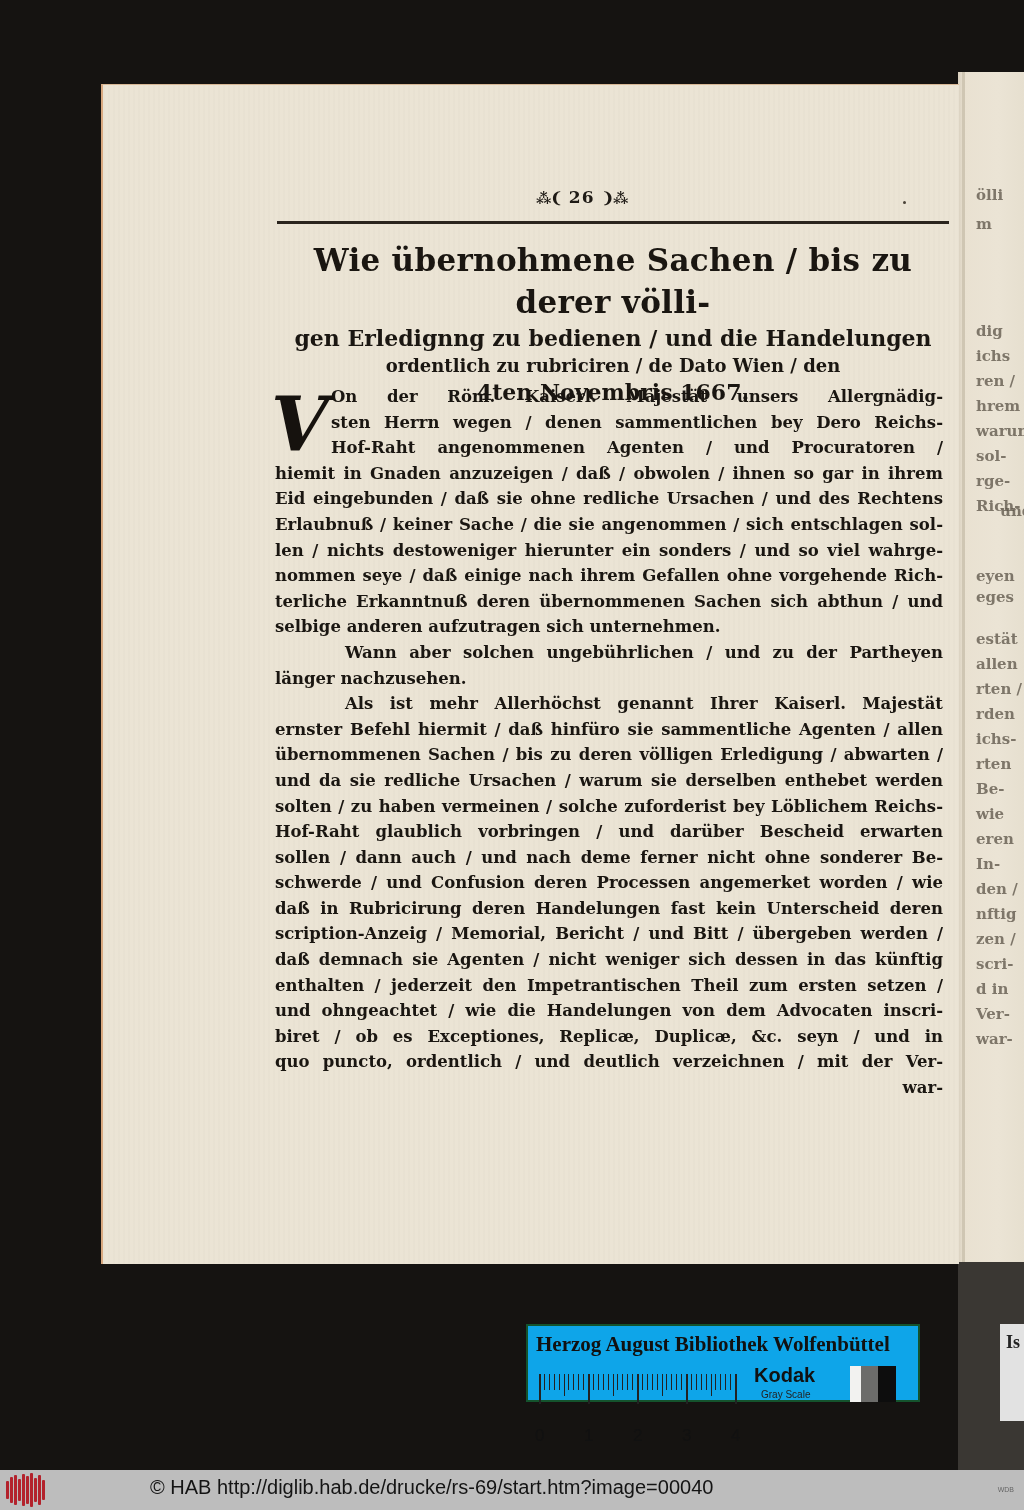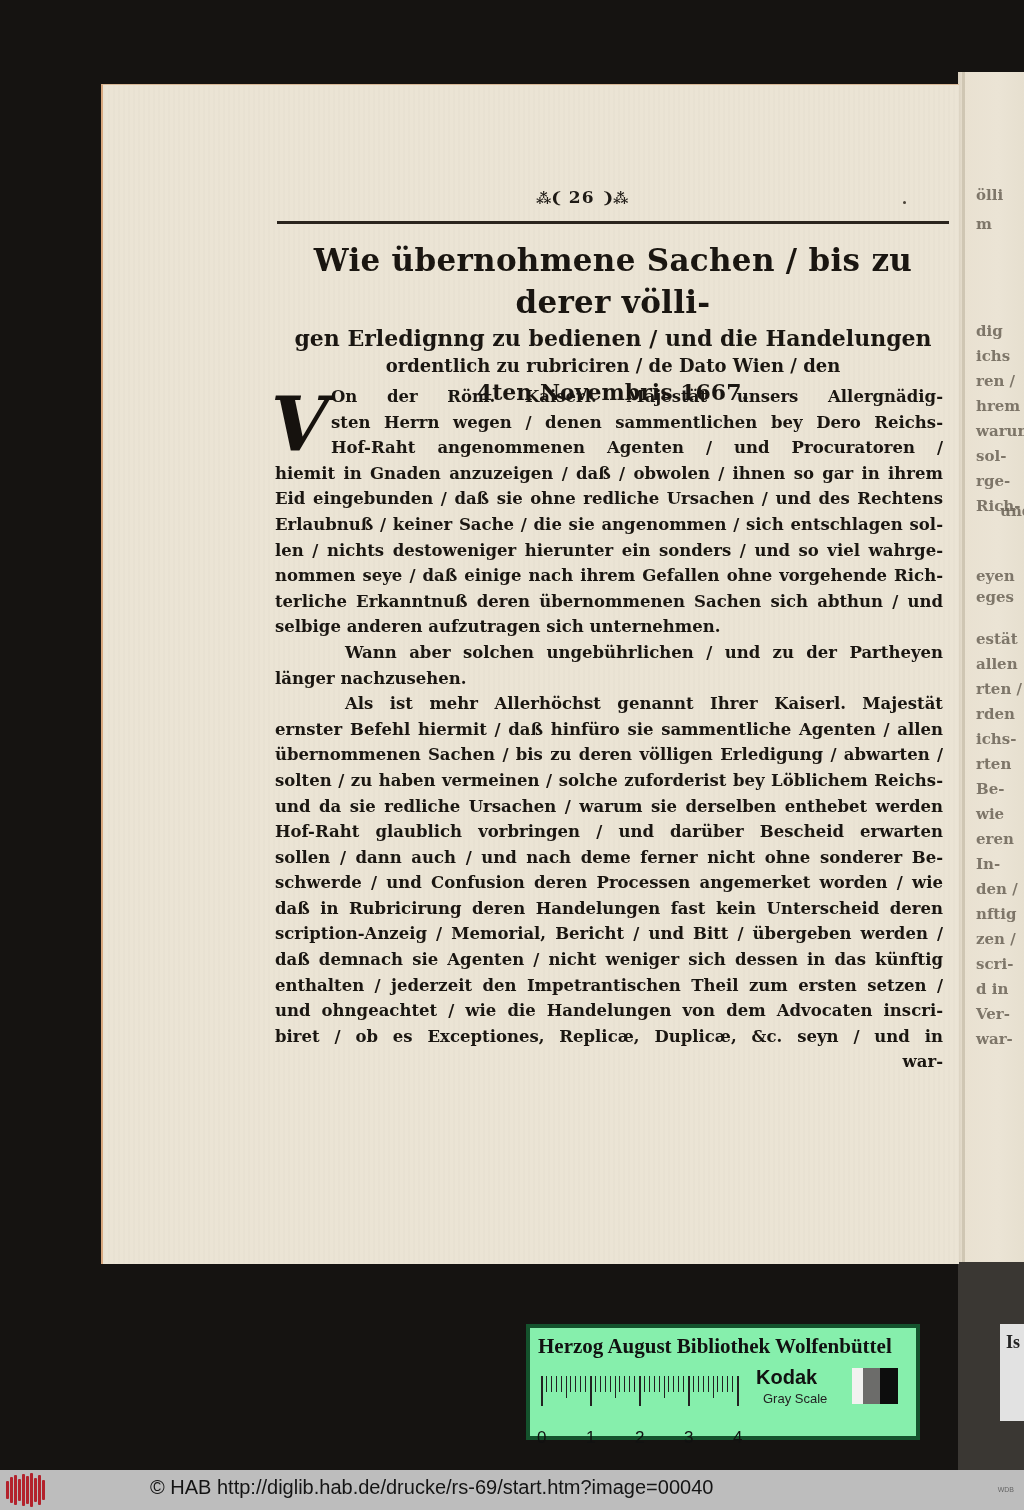--- a/index.html
+++ b/index.html
@@ -38,27 +38,27 @@
     font-family: "DejaVu Serif", serif; font-weight: bold; font-size: 16.5px; }
   .line { height: 25.6px; line-height: 25.6px; white-space: nowrap; text-align: justify; text-align-last: justify; overflow: hidden; }
   .line.last { text-align-last: left; }
   .line.indent { padding-left: 70px; }
   .line.right { text-align: right; text-align-last: right; }
   .line.drop { padding-left: 56px; }
   .dropcap { position: absolute; left: -4px; top: 0; width: 54px; height: 78px; font-size: 74px; line-height: 80px;
     font-family: "DejaVu Serif", serif; font-weight: bold; color: #16120e; font-style: italic; }
 
   
-  #card { position: absolute; left: 526px; top: 1324px; width: 394px; height: 116px; background: #86efac; border: 4px solid #14532d; }
+  #card { position: absolute; left: 526px; top: 1324px; width: 394px; height: 78px; background: #0ea5e9; border: 2px solid #14532d; }
   #card .inst { position: absolute; left: 8px; top: 6px; font-family: "Liberation Serif", serif; font-weight: bold; font-size: 21px; color: #111; white-space: nowrap; }
   #card .ruler { position: absolute; left: 11px; top: 48px; width: 202px; height: 34px; }
   #card .tick { position: absolute; top: 0; width: 1px; background: #222; }
   #card .num { position: absolute; top: 52px; font-family: "Liberation Sans", sans-serif; font-size: 17px; color: #111; }
   #card .kodak { position: absolute; left: 226px; top: 38px; font-family: "Liberation Sans", sans-serif; font-weight: bold; font-size: 20px; color: #111; }
-  #card .gray { position: absolute; left: 233px; top: 63px; font-family: "Liberation Sans", sans-serif; font-size: 13px; color: #222; }
+  #card .gray { position: absolute; left: 233px; top: 63px; font-family: "Liberation Sans", sans-serif; font-size: 10px; color: #222; }
   #card .swatches { position: absolute; left: 322px; top: 40px; width: 46px; height: 36px; display: flex; }
   #card .sw { flex: 1; }
   #card2 { position: absolute; left: 1000px; top: 1324px; width: 24px; height: 97px; background: #e2e2e2; }
   #card2 span { position: absolute; left: 6px; top: 8px; font-family: "Liberation Serif", serif; font-weight: bold; font-size: 18px; color: #222; }
 
   
   #footer { position: absolute; left: 0; top: 1470px; width: 1024px; height: 40px; background: #bdbdbd; }
   #footer .logo { position: absolute; left: 6px; top: 3px; width: 40px; height: 34px; display: flex; gap: 1px; align-items: center; }
   #footer .logo i { display: block; width: 3px; background: #b3222c; border-radius: 1px; }
   #footer .copy { position: absolute; left: 150px; top: 6px; font-family: "Liberation Sans", sans-serif; font-size: 20px; color: #141414; white-space: nowrap; }
@@ -131,31 +131,32 @@
         <div class="line">Erlaubnuß / keiner Sache / die sie angenommen / sich entschlagen sol-</div>
         <div class="line">len / nichts destoweniger hierunter ein sonders / und so viel wahrge-</div>
         <div class="line">nommen seye / daß einige nach ihrem Gefallen ohne vorgehende Rich-</div>
         <div class="line">terliche Erkanntnuß deren übernommenen Sachen sich abthun / und</div>
         <div class="line last">selbige anderen aufzutragen sich unternehmen.</div>
         <div class="line indent">Wann aber solchen ungebührlichen / und zu der Partheyen</div>
         <div class="line last">länger nachzusehen.</div>
         <div class="line indent">Als ist mehr Allerhöchst genannt Ihrer Kaiserl. Majestät</div>
         <div class="line">ernster Befehl hiermit / daß hinfüro sie sammentliche Agenten / allen</div>
         <div class="line">übernommenen Sachen / bis zu deren völligen Erledigung / abwarten /</div>
+        <div class="line">und da sie redliche Ursachen / warum sie derselben enthebet werden</div>
         <div class="line">solten / zu haben vermeinen / solche zuforderist bey Löblichem Reichs-</div>
-        <div class="line">und da sie redliche Ursachen / warum sie derselben enthebet werden</div>
         <div class="line">Hof-Raht glaublich vorbringen / und darüber Bescheid erwarten</div>
         <div class="line">sollen / dann auch / und nach deme ferner nicht ohne sonderer Be-</div>
         <div class="line">schwerde / und Confusion deren Processen angemerket worden / wie</div>
         <div class="line">daß in Rubricirung deren Handelungen fast kein Unterscheid deren</div>
         <div class="line">scription-Anzeig / Memorial, Bericht / und Bitt / übergeben werden /</div>
         <div class="line">daß demnach sie Agenten / nicht weniger sich dessen in das künftig</div>
         <div class="line">enthalten / jederzeit den Impetrantischen Theil zum ersten setzen /</div>
         <div class="line">und ohngeachtet / wie die Handelungen von dem Advocaten inscri-</div>
         <div class="line">biret / ob es Exceptiones, Replicæ, Duplicæ, &amp;c. seyn / und in</div>
+        <div class="line">quo puncto, ordentlich / und deutlich verzeichnen / mit der Ver-</div>
         <div class="line right">war-</div>
       </div>
   </div>
 
   <div id="card">
     <div class="inst">Herzog August Bibliothek Wolfenbüttel</div>
     <div class="ruler" id="ruler">
         <div class="tick" style="left: 0px; height: 30px; width: 2px;"></div>
         <div class="tick" style="left: 4.9px; height: 16px;"></div>
         <div class="tick" style="left: 9.8px; height: 16px;"></div>

